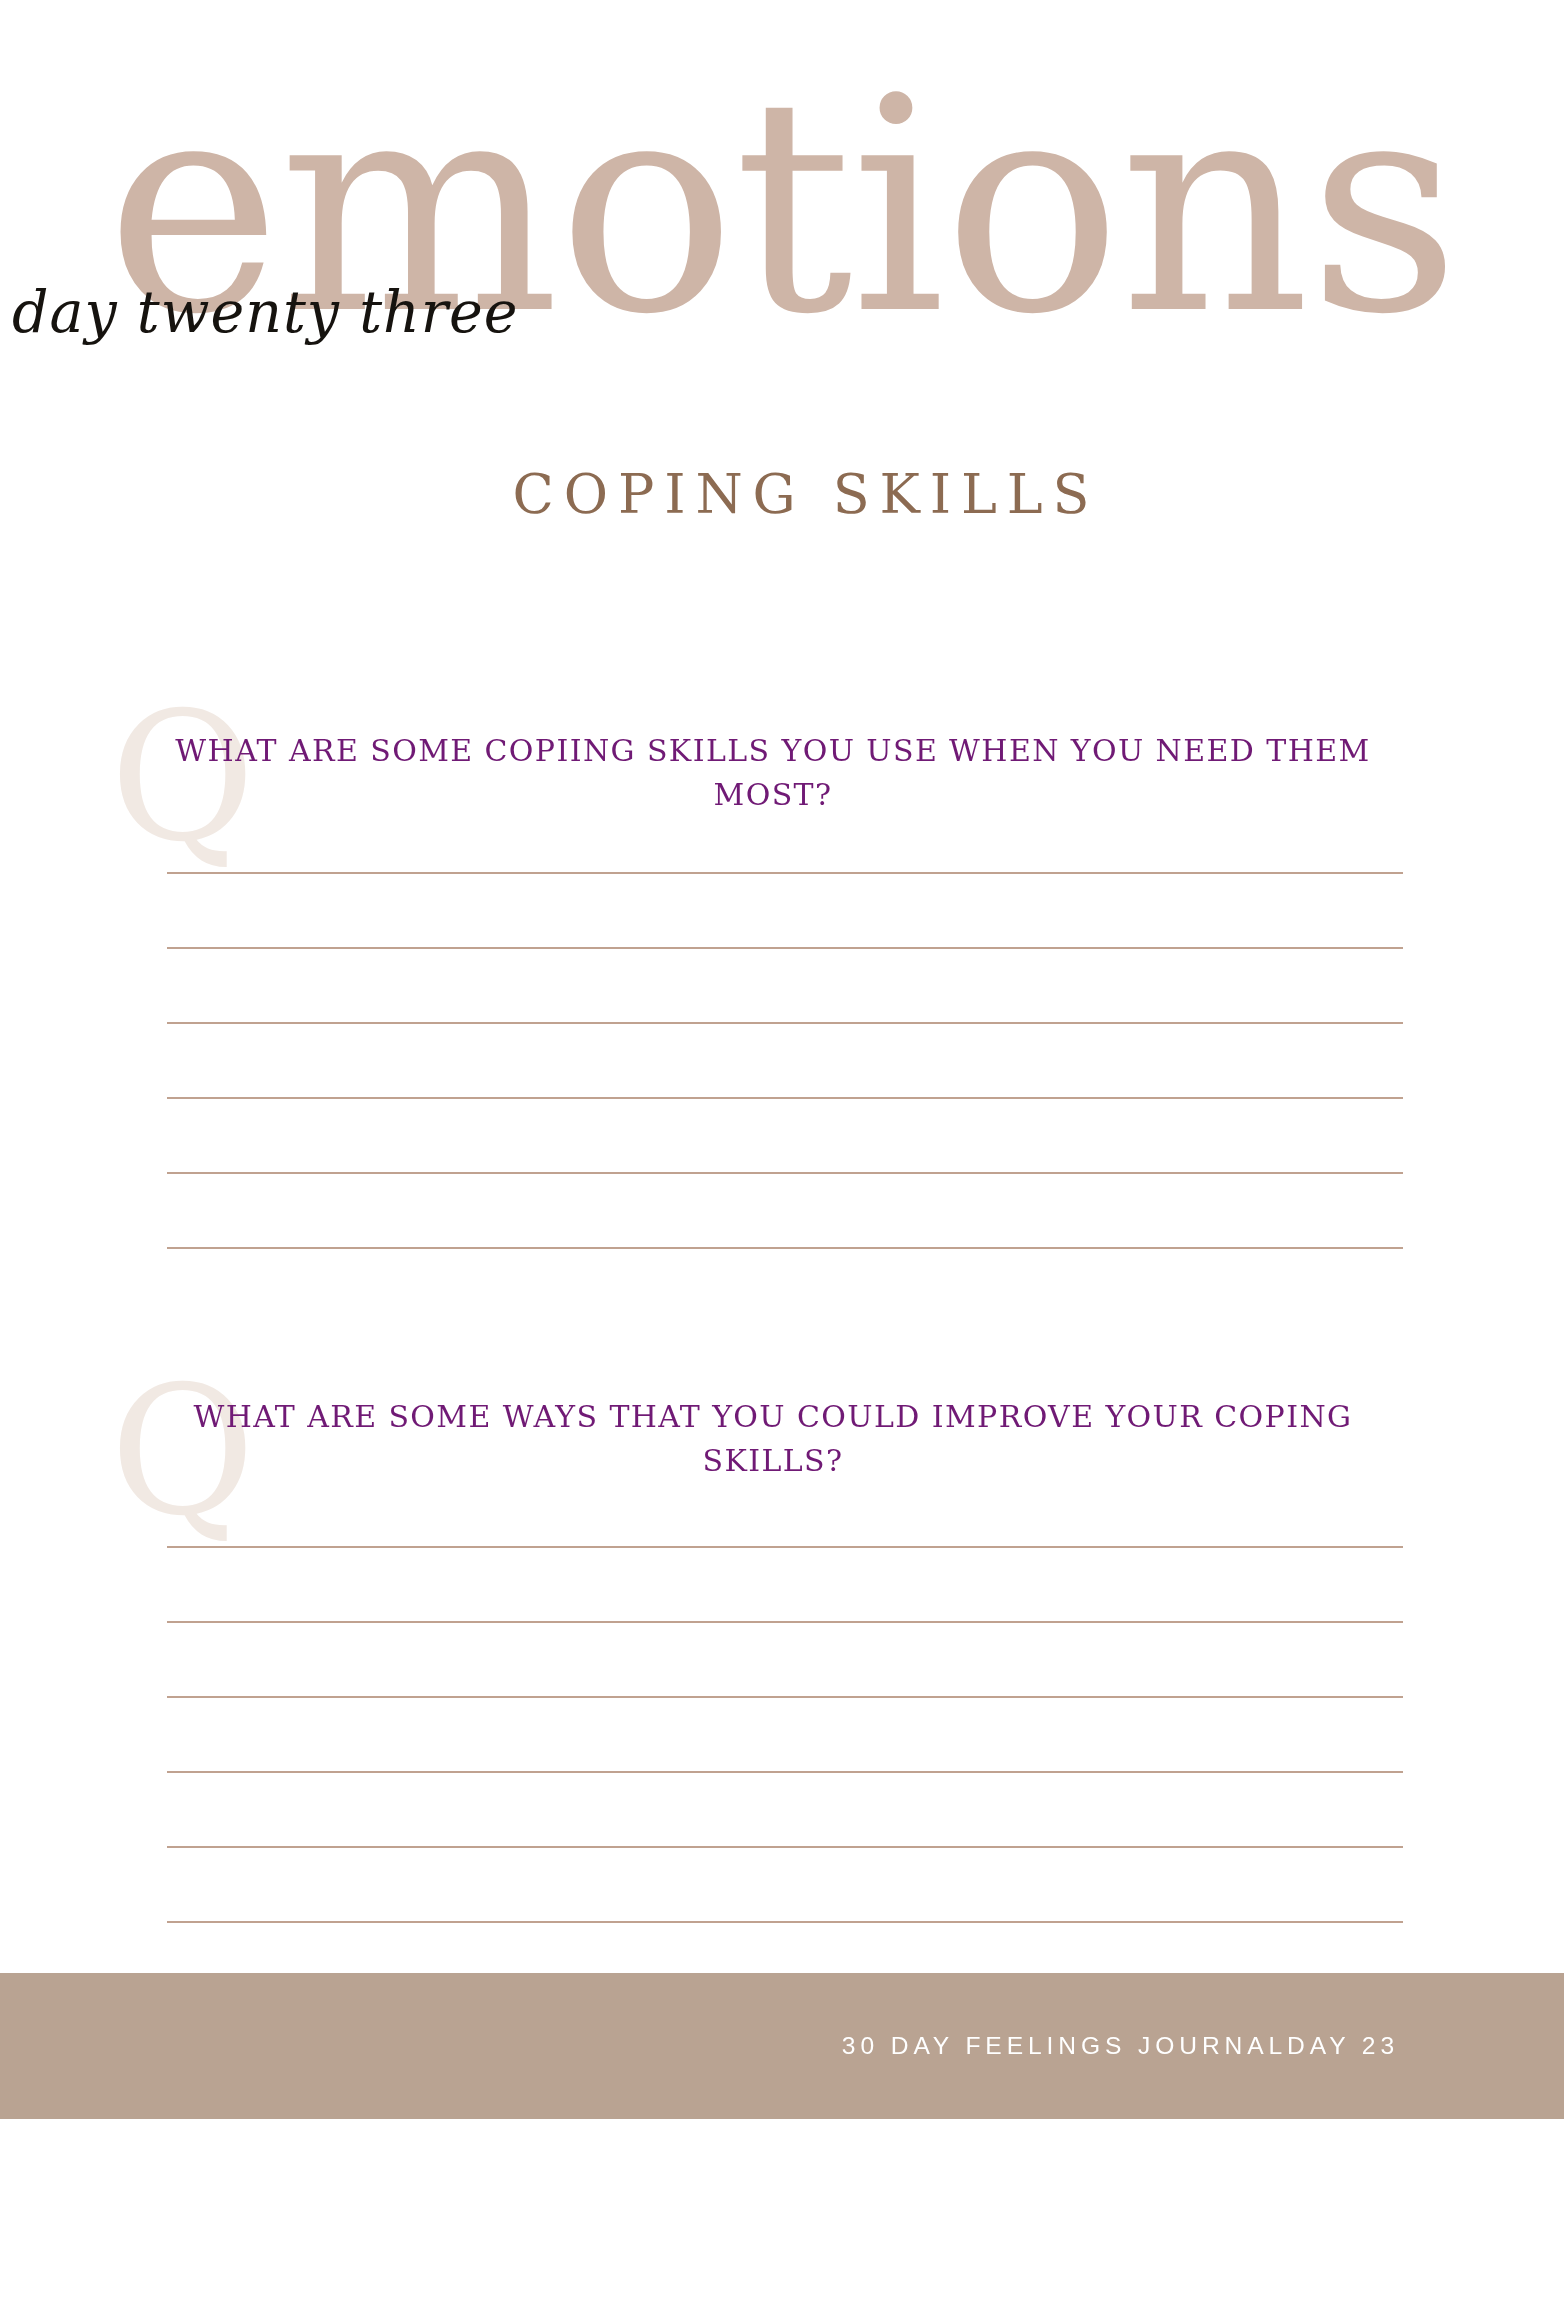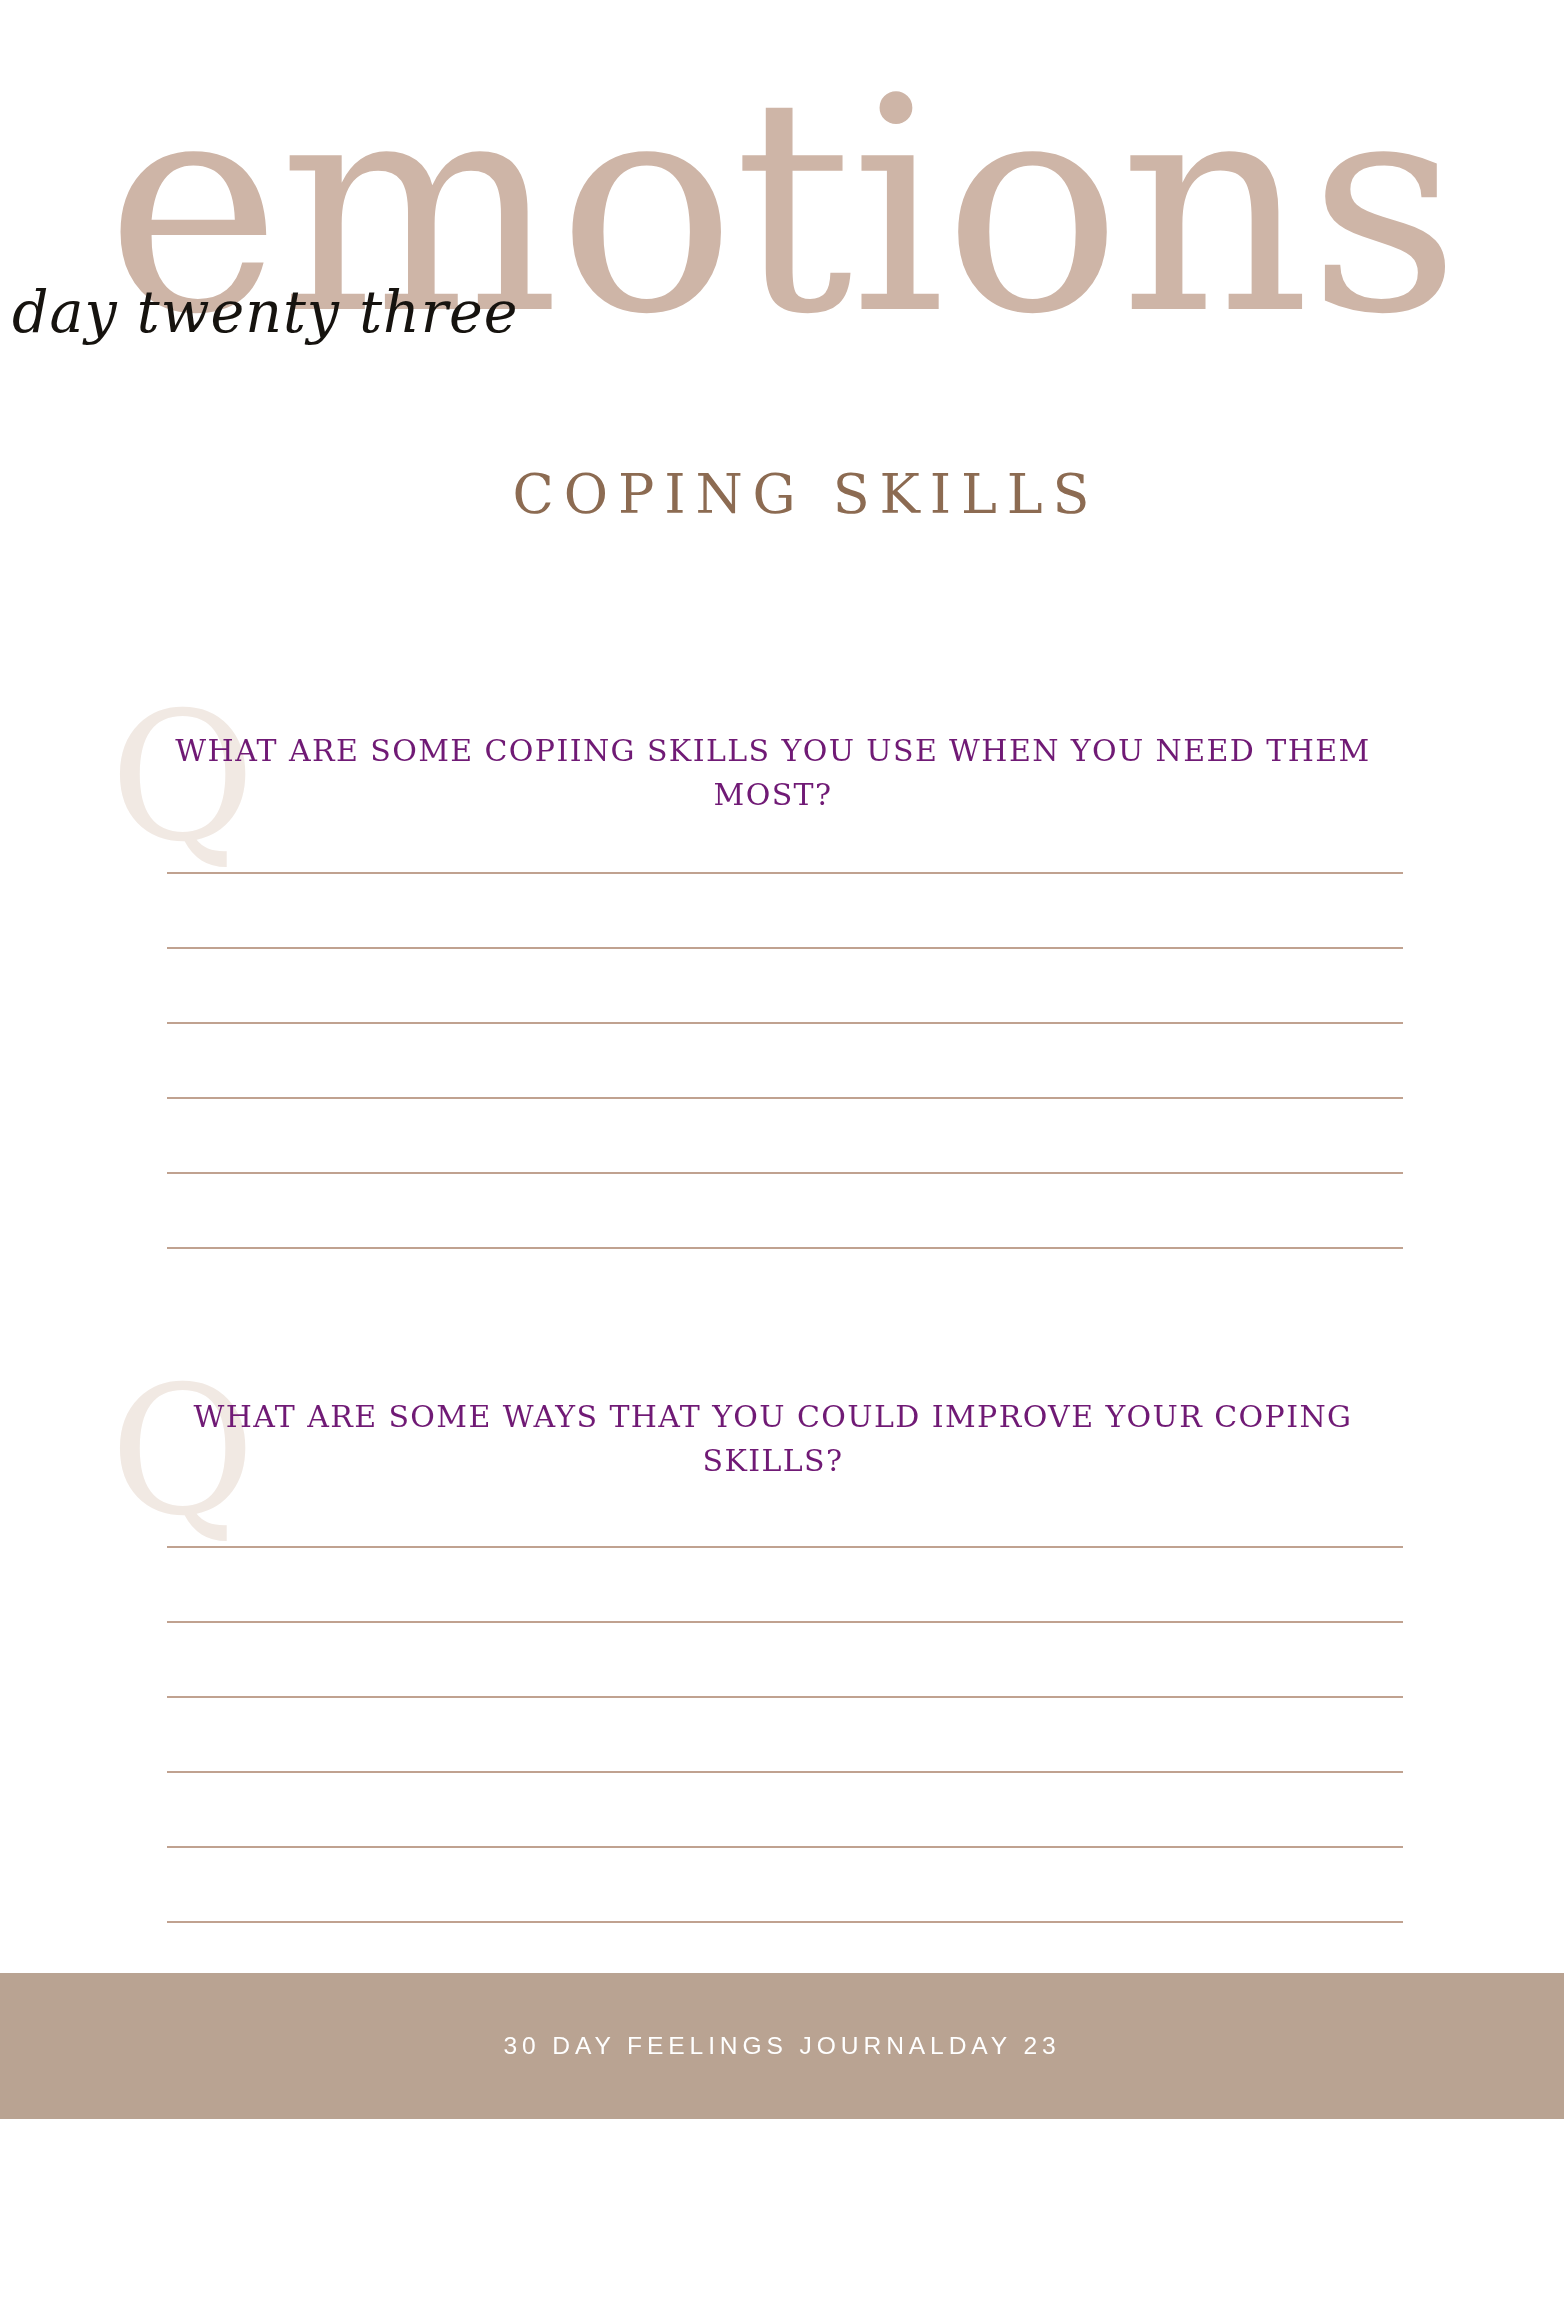--- a/index.html
+++ b/index.html
@@ -128,21 +128,21 @@
   
   .footer-bar {
     position: absolute;
     left: 0;
     bottom: 197px;
     width: 100%;
     height: 146px;
     background: #b9a392;
     display: flex;
     align-items: center;
-    justify-content: center;
+    justify-content: flex-end;
     box-sizing: border-box;
     padding: 0 165px;
   }
   .footer-left, .footer-right {
     font-family: "Liberation Sans", sans-serif;
     font-size: 24.6px;
     letter-spacing: 4.9px;
     color: #ffffff;
     text-transform: uppercase;
   }

